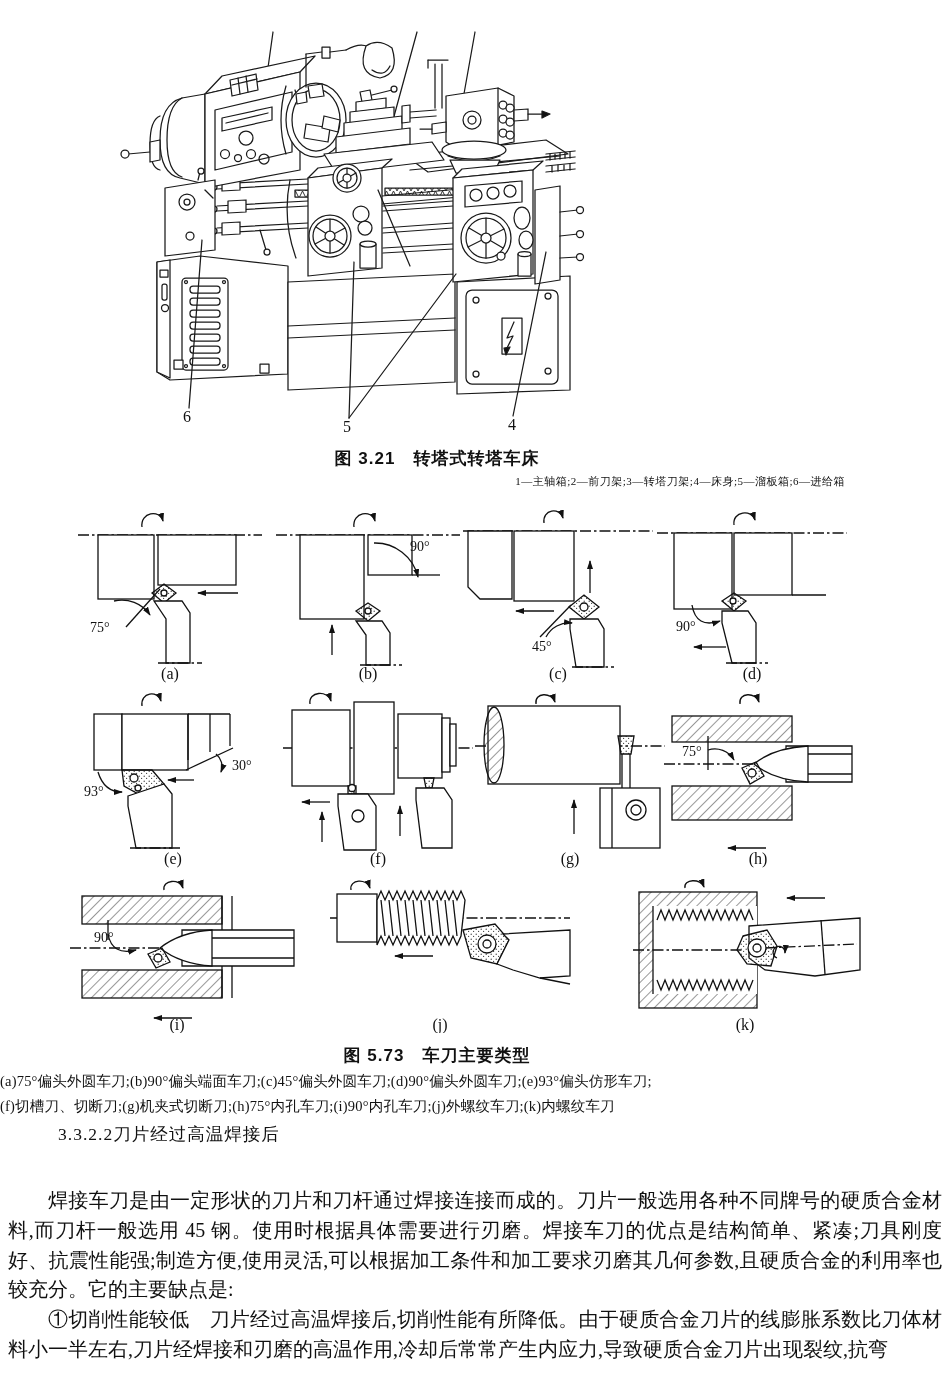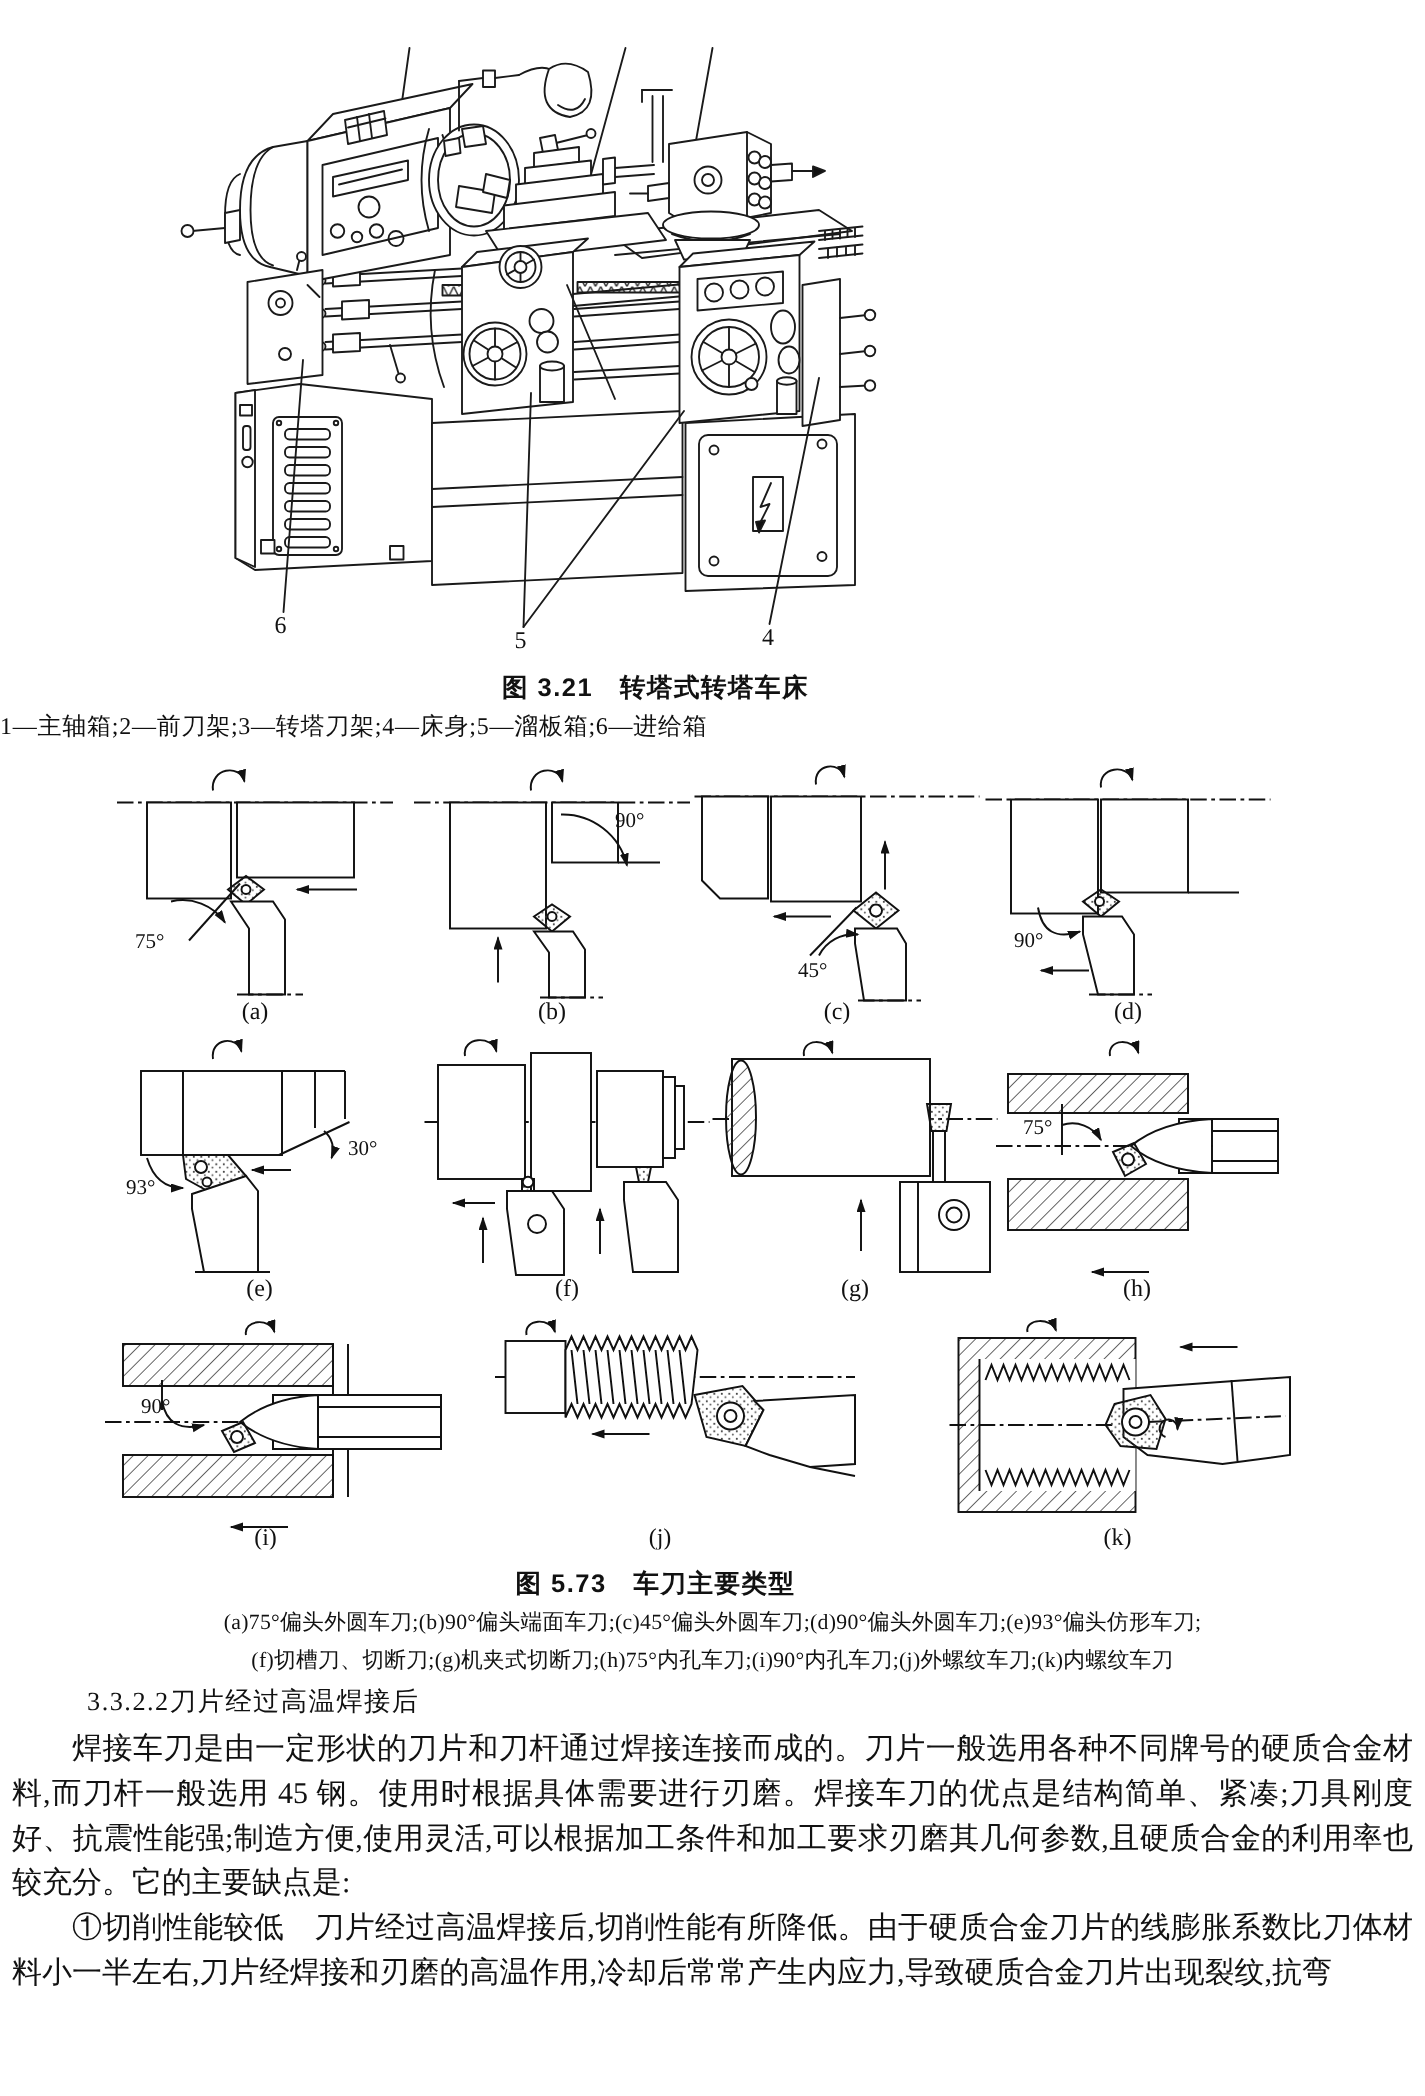--- a/index.html
+++ b/index.html
@@ -1,26 +1,26 @@
 <!DOCTYPE html>
 <html><head>
 <meta charset="utf-8">
 <style>
   html,body{margin:0;padding:0;background:#e8e8e8;}
   .page{position:relative;width:950px;height:1397px;background:#ffffff;
         font-family:"Liberation Serif", serif;color:#111;overflow:hidden;margin:0 auto;}
   .abs{position:absolute;}
   .fig-caption{width:874px;text-align:center;font-family:"Liberation Sans", sans-serif;
         font-weight:bold;font-size:17px;letter-spacing:1px;}
-  .fig-legend{width:845px;text-align:left;font-size:16px;letter-spacing:0.5px;}
-  .fig-legend-sm{width:950px;text-align:center;font-size:14.5px;letter-spacing:0.2px;}
+  .fig-legend{width:845px;text-align:right;font-size:11px;letter-spacing:0.5px;}
+  .fig-legend-sm{width:950px;text-align:left;font-size:14.5px;letter-spacing:0.2px;}
   .heading{font-size:17.5px;letter-spacing:1px;}
   .heading .num{font-family:"Liberation Serif", serif;}
   .bodytext{width:934px;left:8px;font-size:20px;line-height:29.8px;text-align:justify;
-        text-justify:inter-character;}
+        text-justify:inter-character;margin-top:34px;}
   .bodytext p{margin:0;text-indent:2em;}
   svg text{font-family:"Liberation Serif", serif;fill:#111;}
   .panel-label{font-size:16px;}
   .ang{font-size:14px;}
   .cl{stroke-dasharray:11 3 2.5 3;}
   .w{fill:#ffffff;}
   .h{fill:url(#hatch);}
   .sp{fill:url(#stip);}
 </style>
 </head>

